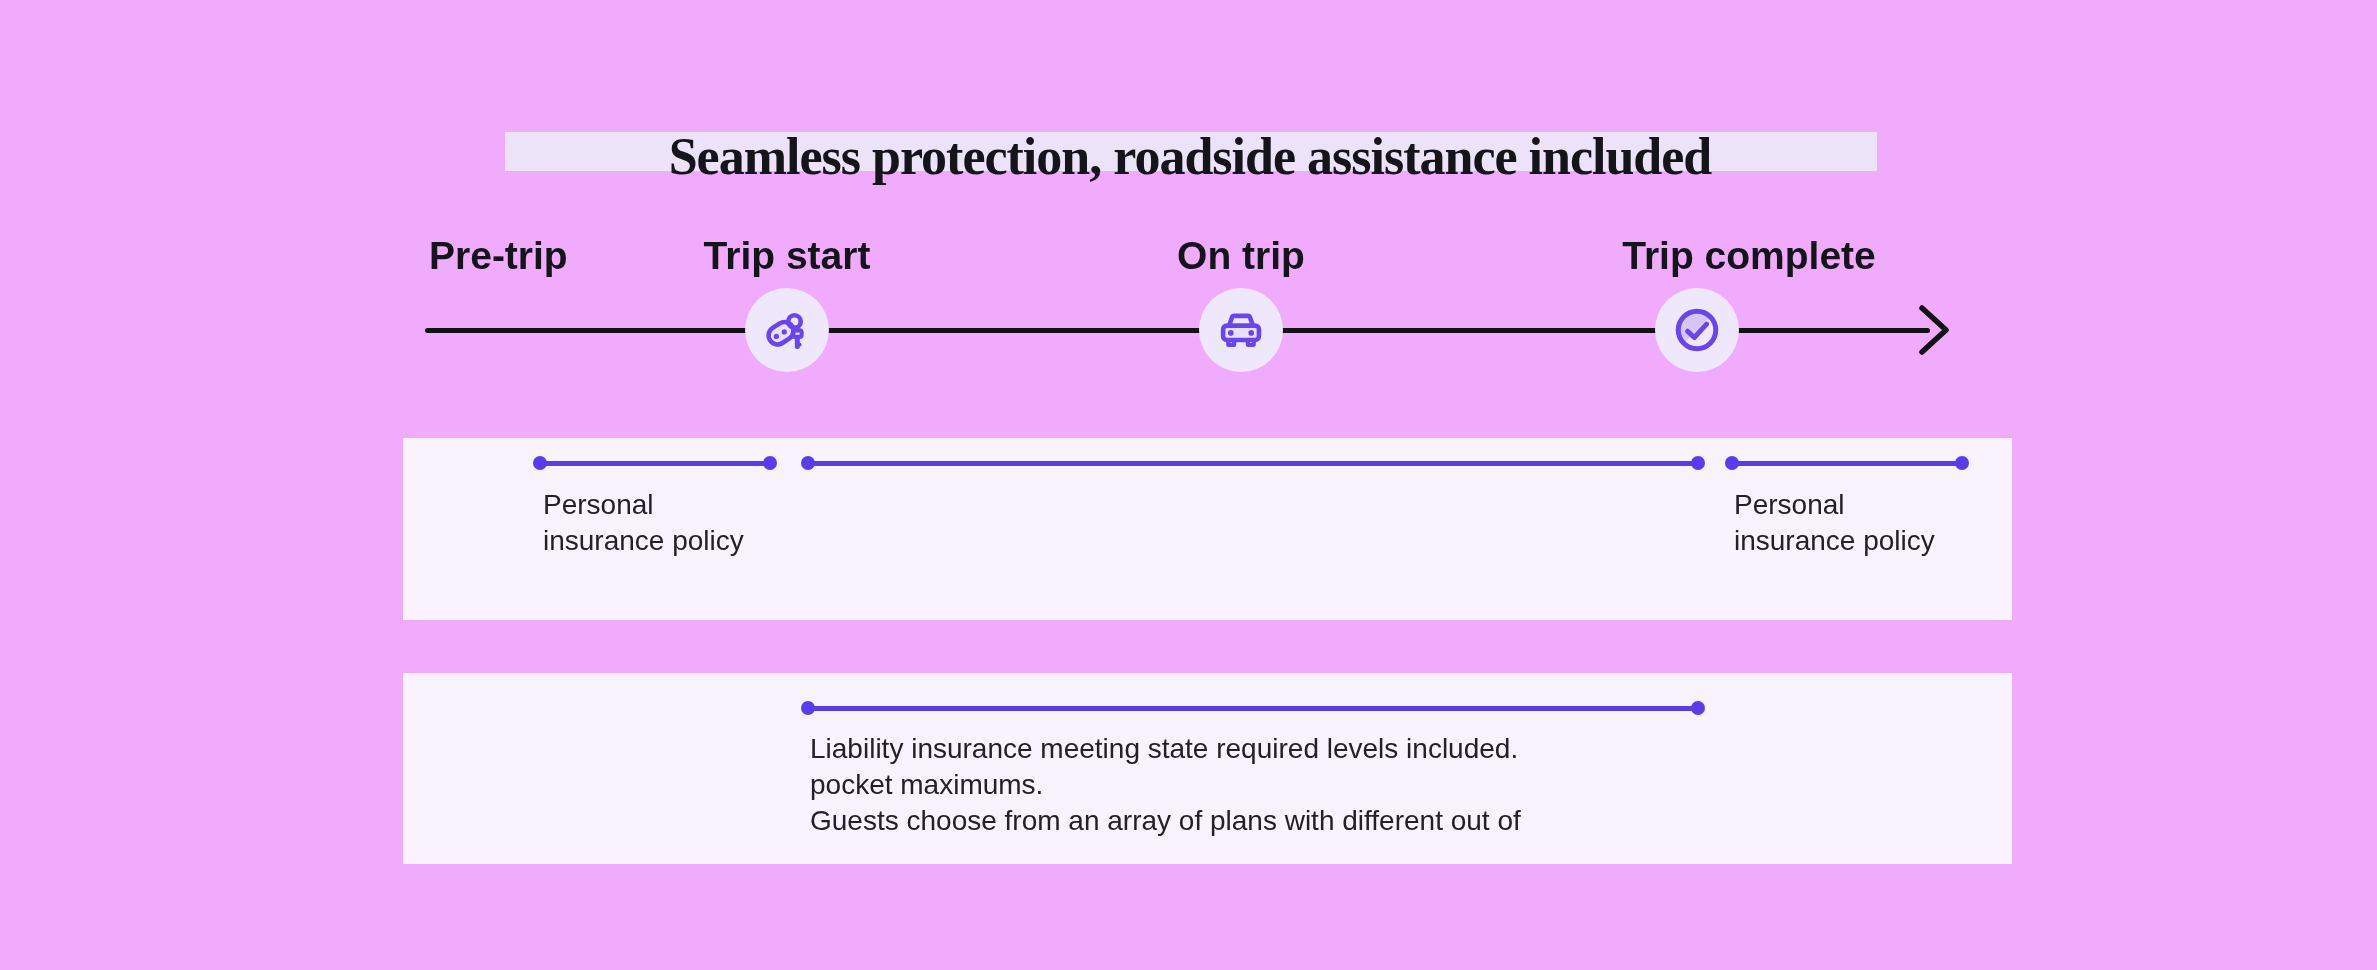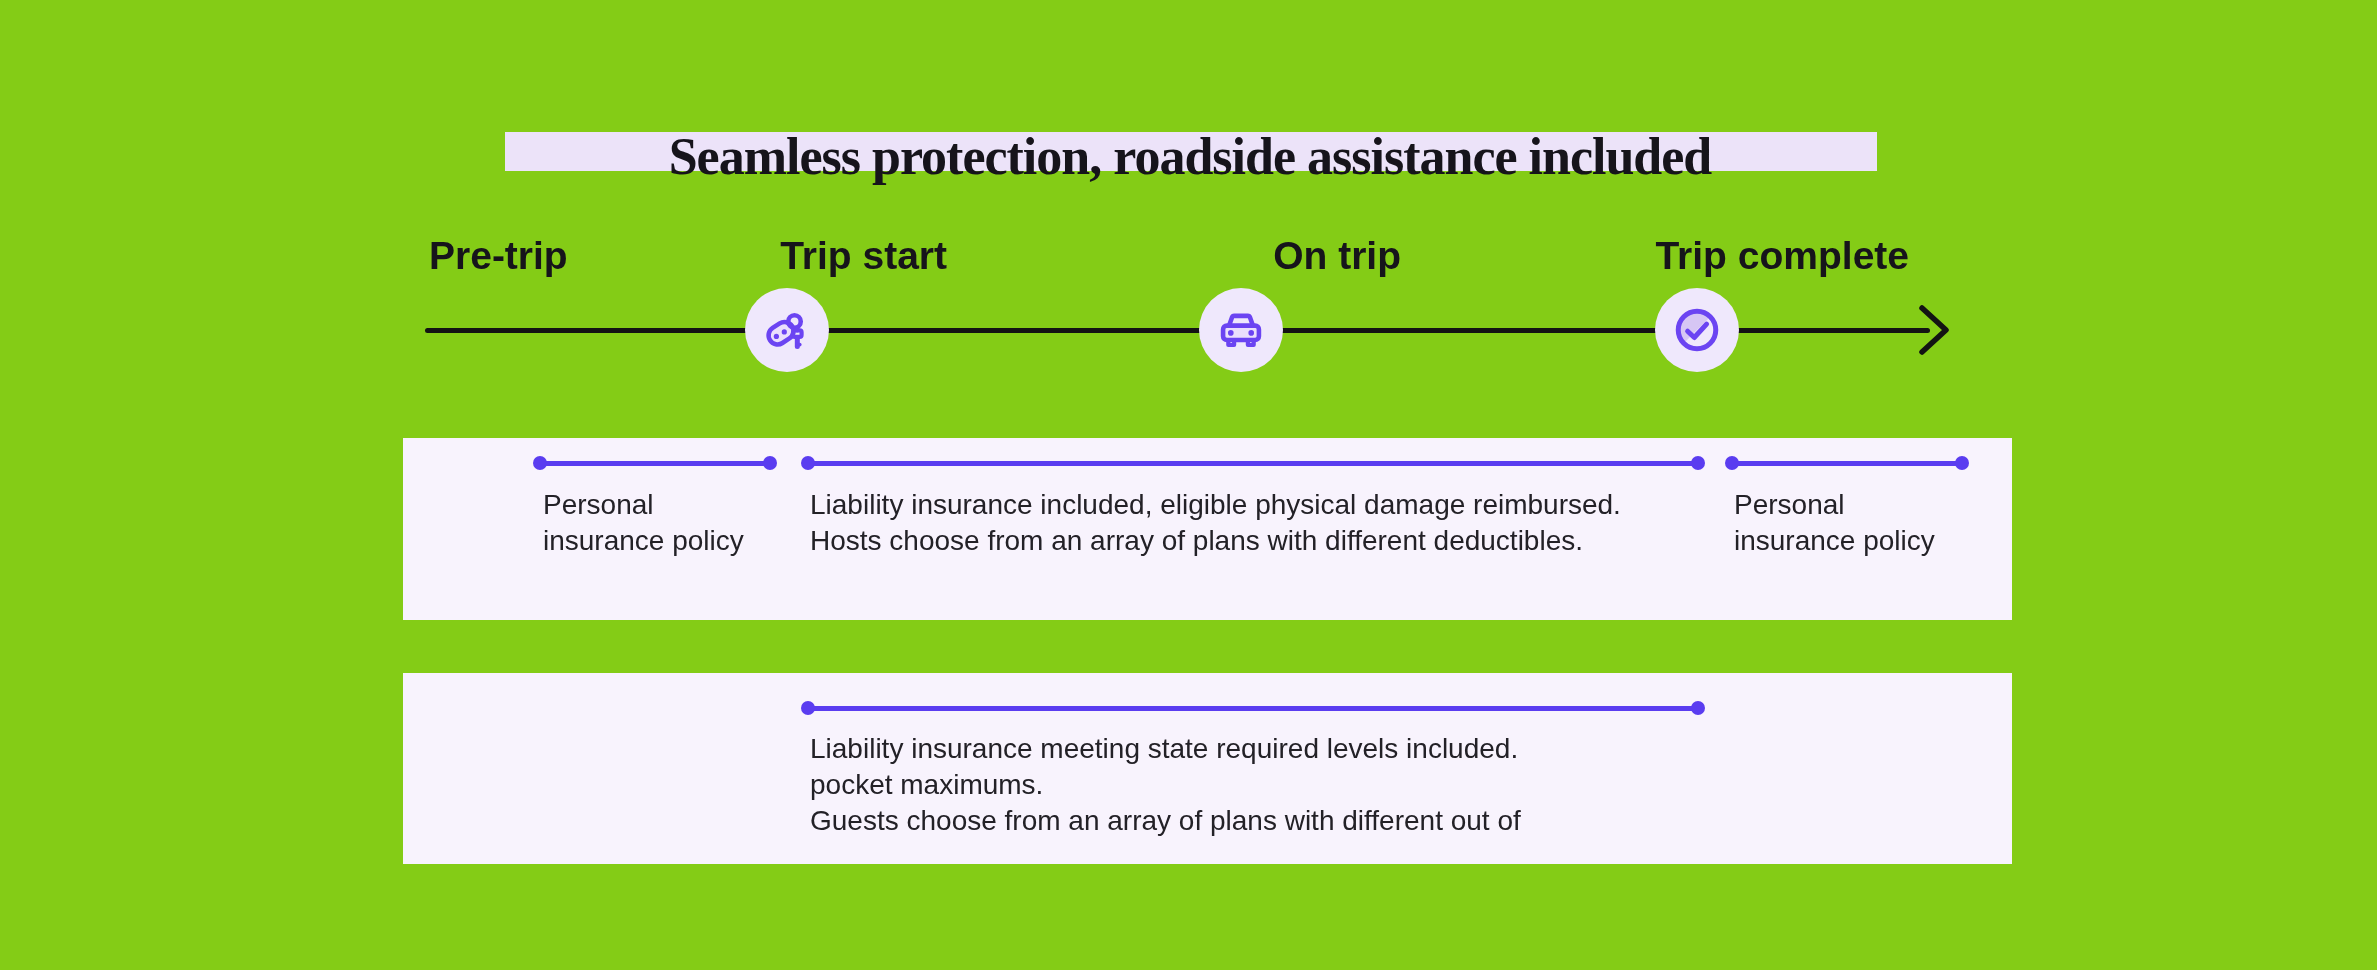--- a/index.html
+++ b/index.html
@@ -1,19 +1,19 @@
 <!DOCTYPE html>
 <html style="--accent-purple: #5a3cf0; --icon-purple: #6b44f2; --icon-fill-light: #eadffc; --check-half-fill: #d6c6f4; --icon-circle-bg: #efe8fc; --panel-bg: #f8f3fd; --title-highlight: #ece3f9; --timeline-black: #131313; --text-black: #16141b; --text-dark: #232127;"><head>
 <meta charset="utf-8">
 <style>
   html,body{margin:0;padding:0;background:#ffffff;}
   .canvas{
     position:relative;
     width:2377px;height:970px;
-    background:#84cc16;
+    background:#f0abfc;
     font-family:"Liberation Sans", sans-serif;
     overflow:hidden;
     text-decoration:underline;
   }
   
   .title-highlight{
     position:absolute;left:505px;top:132px;width:1372px;height:39px;
     background:var(--title-highlight,#ece3f9);
   }
   .page-title{
@@ -23,21 +23,21 @@
     font-weight:700;font-size:52px;letter-spacing:-1px;
     color:var(--text-black,#16141b);
     white-space:nowrap;
   }
   
   .stage-label{
     position:absolute;top:234px;
     font-size:39px;font-weight:700;color:var(--text-black,#16141b);
     white-space:nowrap;
   }
-  .stage-label.centered{width:320px;text-align:right;}
+  .stage-label.centered{width:320px;text-align:center;}
   .tl-line{
     position:absolute;left:425px;top:328px;width:1505px;height:5px;
     background:var(--timeline-black,#131313);border-radius:3px;
   }
   .tl-arrow{position:absolute;left:1908px;top:300px;}
   .stage-circle{
     position:absolute;top:288px;width:84px;height:84px;border-radius:50%;
     background:var(--icon-circle-bg,#efe8fc);
     display:flex;align-items:center;justify-content:center;
   }
@@ -137,24 +137,20 @@
   <div class="seg" style="left:1725px;top:456px;width:244px">
     <span class="bar"></span>
       <span class="dot l"></span>
       <span class="dot r"></span>
   </div>
 
   <div class="note" style="left:543px;top:487px">
     <div>Personal</div>
     <div>insurance policy</div>
   </div>
-  <div class="note" style="left:810px;top:487px">
-    <div>Liability insurance included, eligible physical damage reimbursed.</div>
-    <div>Hosts choose from an array of plans with different deductibles.</div>
-  </div>
   <div class="note" style="left:1734px;top:487px">
     <div>Personal</div>
     <div>insurance policy</div>
   </div>
 
   <div class="section-label" style="top:658px">Guests</div>
   <div class="panel" style="top:673px;height:191px"></div>
 
   <div class="seg" style="left:801px;top:701px;width:904px">
     <span class="bar"></span>

